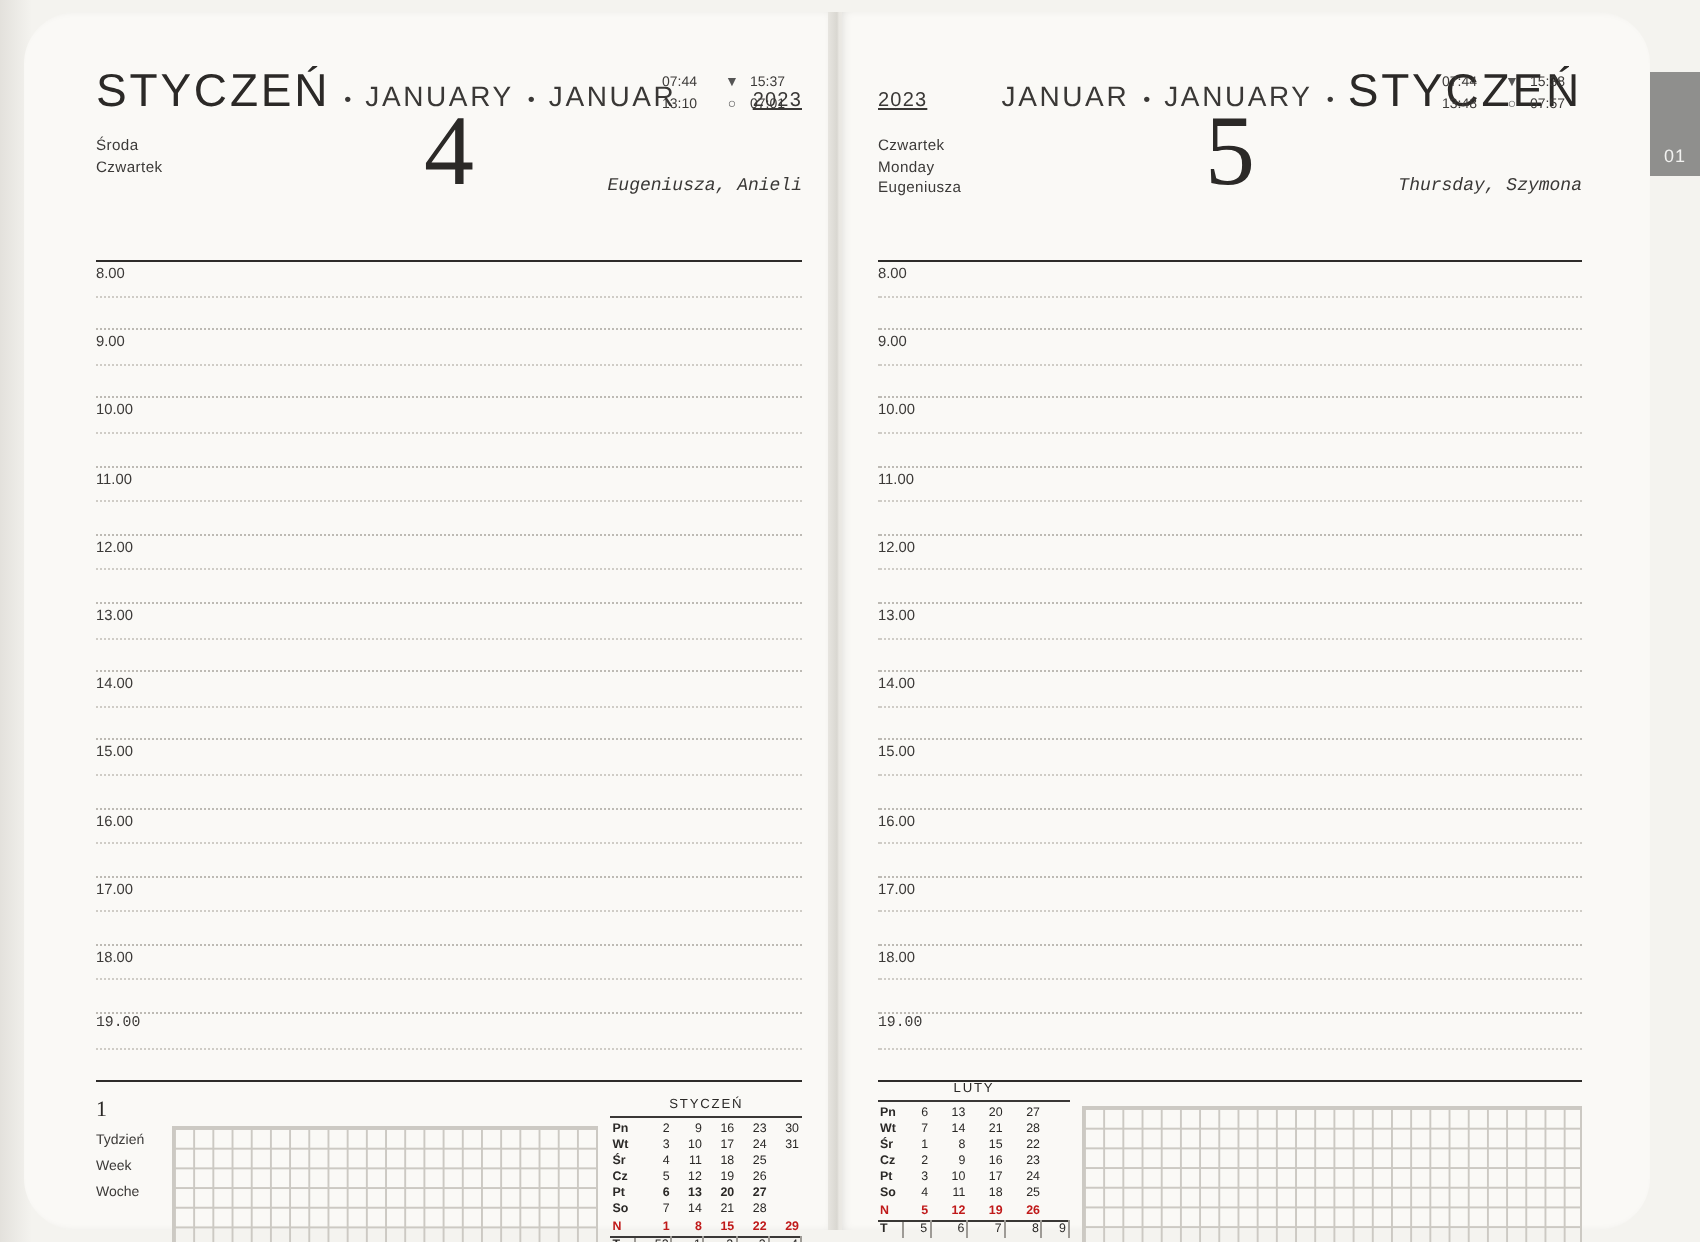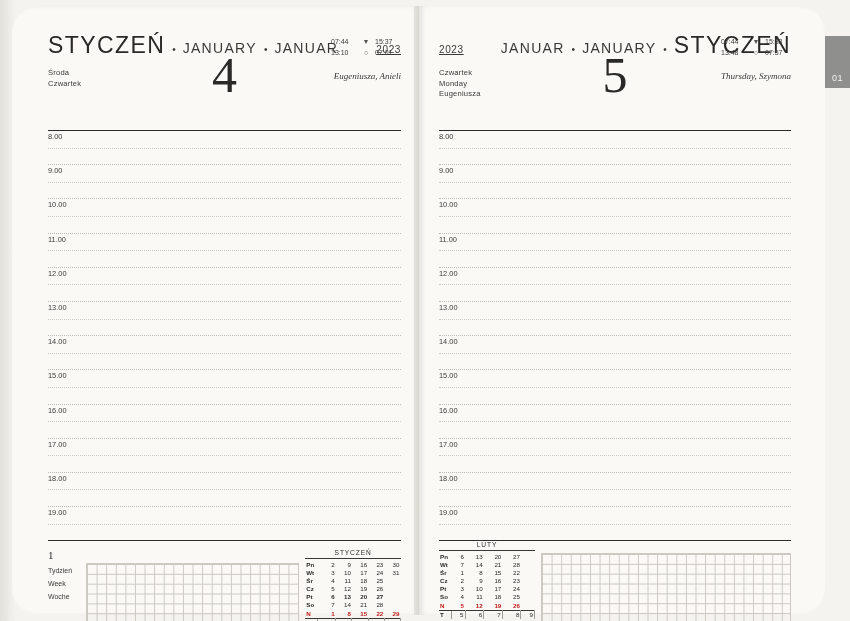--- a/index.html
+++ b/index.html
@@ -142,39 +142,39 @@
     color: #3c3a38;
     line-height: 11px;
     text-align: left;
   }
   .sun-row { display: flex; gap: 5px; align-items: center; }
   .sun-row .glyph { font-size: 7px; width: 8px; text-align: center; color: #555; }
   .sun-row .val { width: 26px; }
   .names {
     position: absolute;
     right: 0;
-    top: 39px;
+    top: 56px;
     font-style: italic;
     font-size: 9px;
     color: #3a3836;
-    font-family: Liberation Serif, serif;
+    font-family: Liberation Mono, monospace;
     text-align: right;
   }
   
   .hours {
     margin-top: 4px;
     border-top: 1px solid #2e2c2a;
     text-align: right;
   }
   .hour-row {
     position: relative;
     height: 33.2px;
     border-bottom: 1px dotted #bdbab4;
   }
-  .hour-row:last-child { border-bottom: 1px solid #2e2c2a; }
+  .hour-row:last-child { border-bottom: 1px solid #2e2c2a; font-family: Liberation Mono, monospace; }
   .hour-row .half {
     position: absolute;
     left: 0; right: 0;
     top: 16.6px;
     border-bottom: 1px dotted #cfccc6;
   }
   .hour-label {
     position: absolute;
     left: 0;
     top: 1px;

